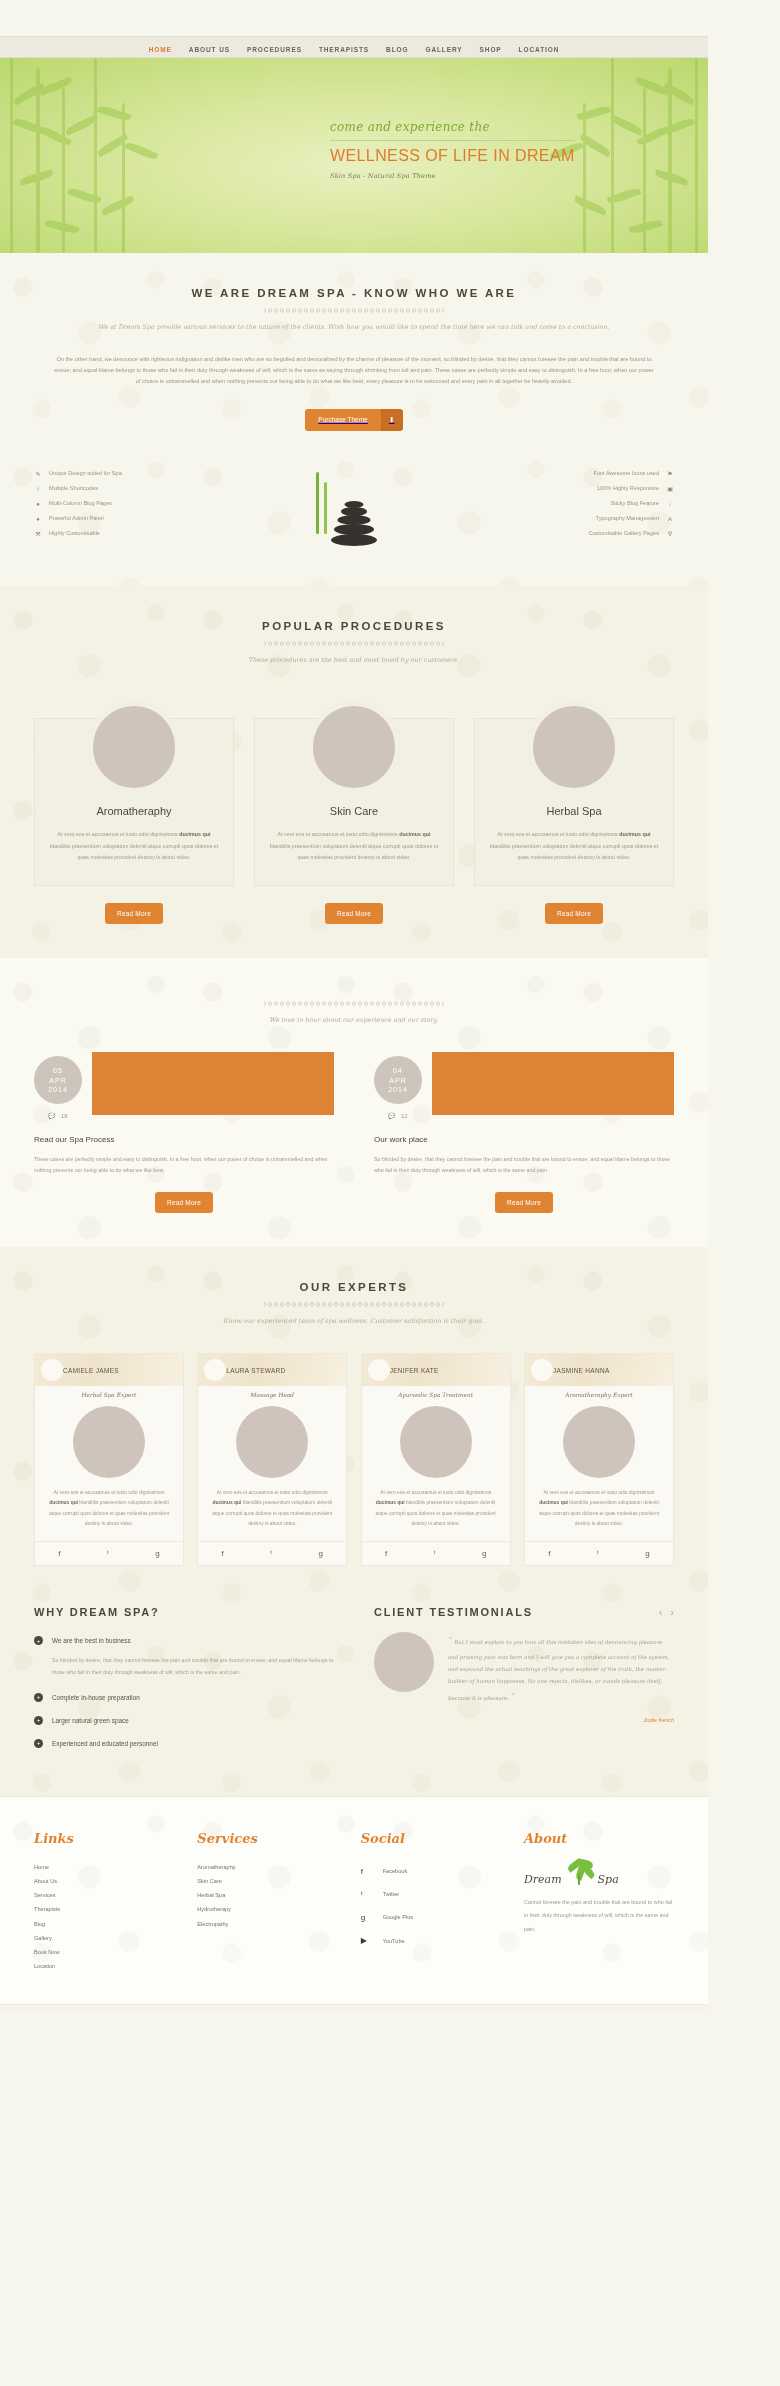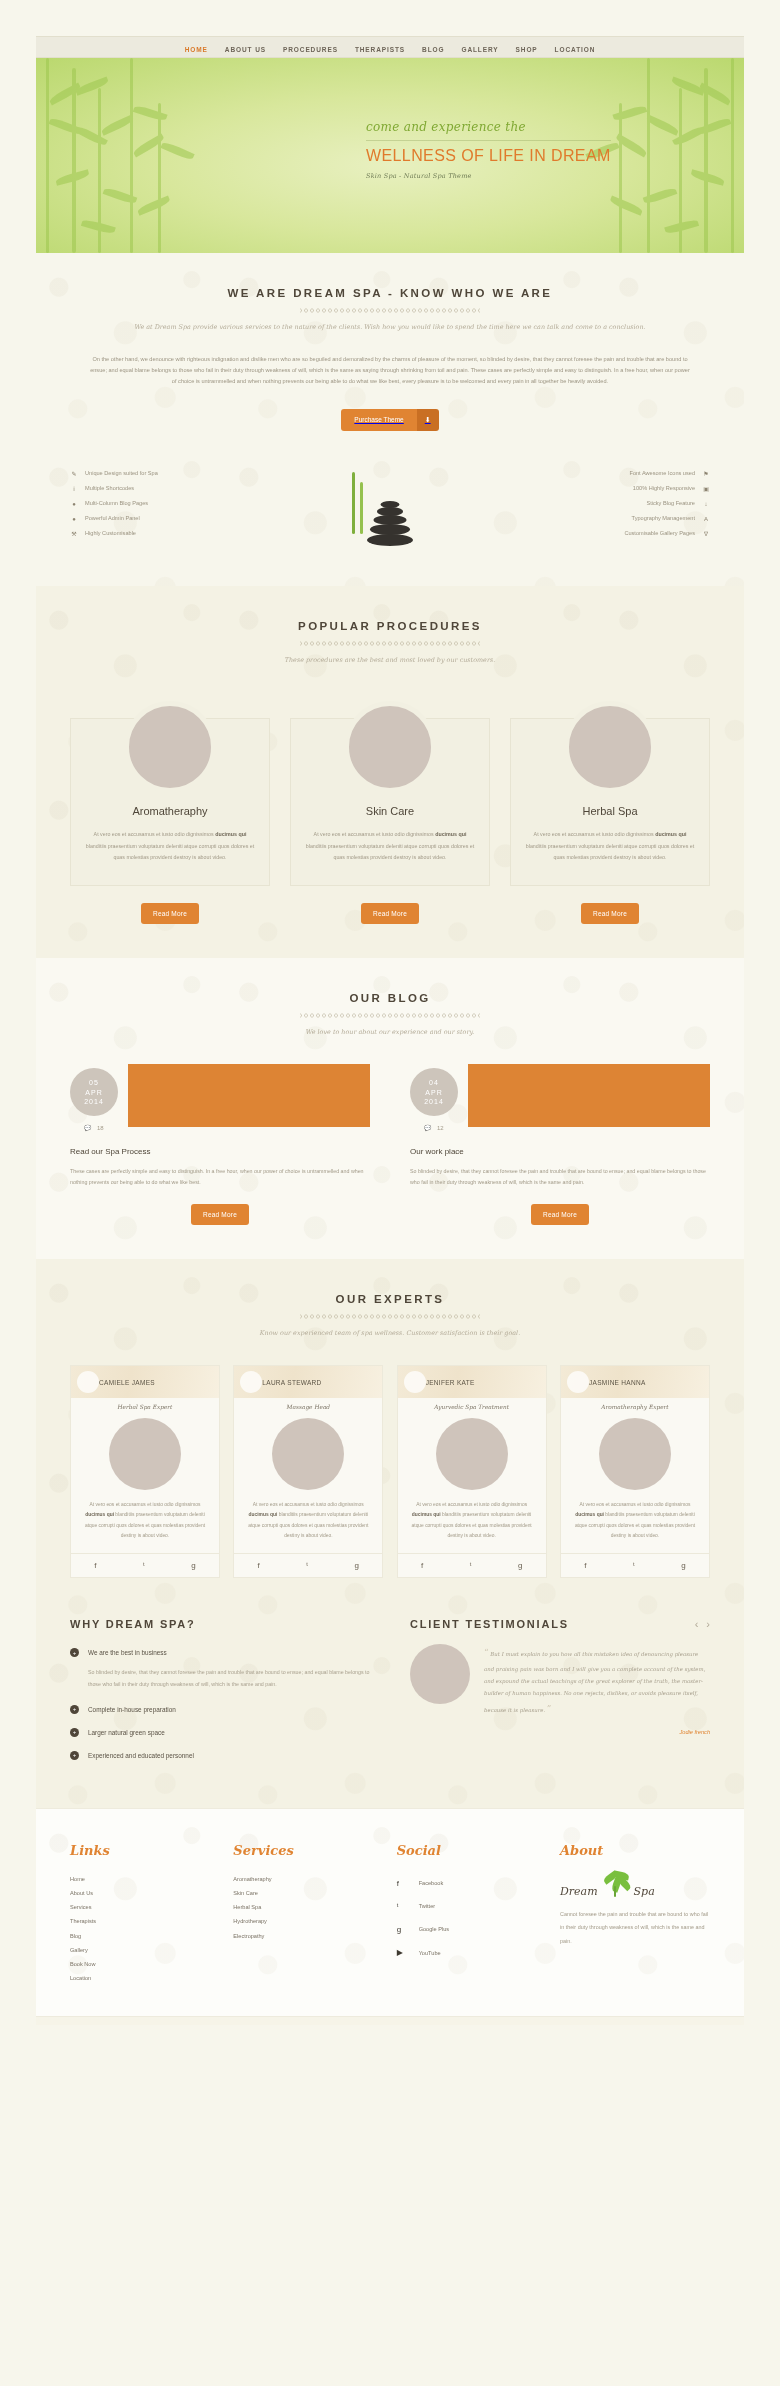--- a/index.html
+++ b/index.html
@@ -3,21 +3,21 @@
 <meta charset="utf-8">
 <style>
   * { margin:0; padding:0; box-sizing:border-box; }
   body {
     width:780px;
     font-family:"Liberation Sans", sans-serif;
     background:#f7f6ec;
     color:#5b5348;
     -webkit-font-smoothing:antialiased;
   }
-  .page { width:708px; position:relative; overflow:hidden;margin-left:36px; }
+  .page { width:708px; position:relative; overflow:hidden; }
 
   
   .wm::before{
     content:"";
     position:absolute; inset:0;
     pointer-events:none;
     background-image:
       radial-gradient(circle at 12% 18%, rgba(190,180,150,.10) 0 9px, transparent 10px),
       radial-gradient(circle at 47% 42%, rgba(190,180,150,.09) 0 11px, transparent 12px),
       radial-gradient(circle at 82% 14%, rgba(190,180,150,.09) 0 8px, transparent 9px),
@@ -439,21 +439,20 @@
    </div>
           <div class="readmore-cell">
      <a class="btn" href="#">Read More</a>
    </div>
         </div>
     </div>
   </section>
 
   <section class="sec white wm">
     <div class="wrap">
-      <h2 class="heading">OUR BLOG</h2>
       <div class="rule"></div>
       <p class="tagline">We love to hour about our experience and our story.</p>
       <div class="blogs" id="blogList">
           <div class="blog">
      <div class="blog-top">
        <div>
          <div class="datecirc">
            <span>05</span>
            <span>APR</span>
            <span>2014</span>

